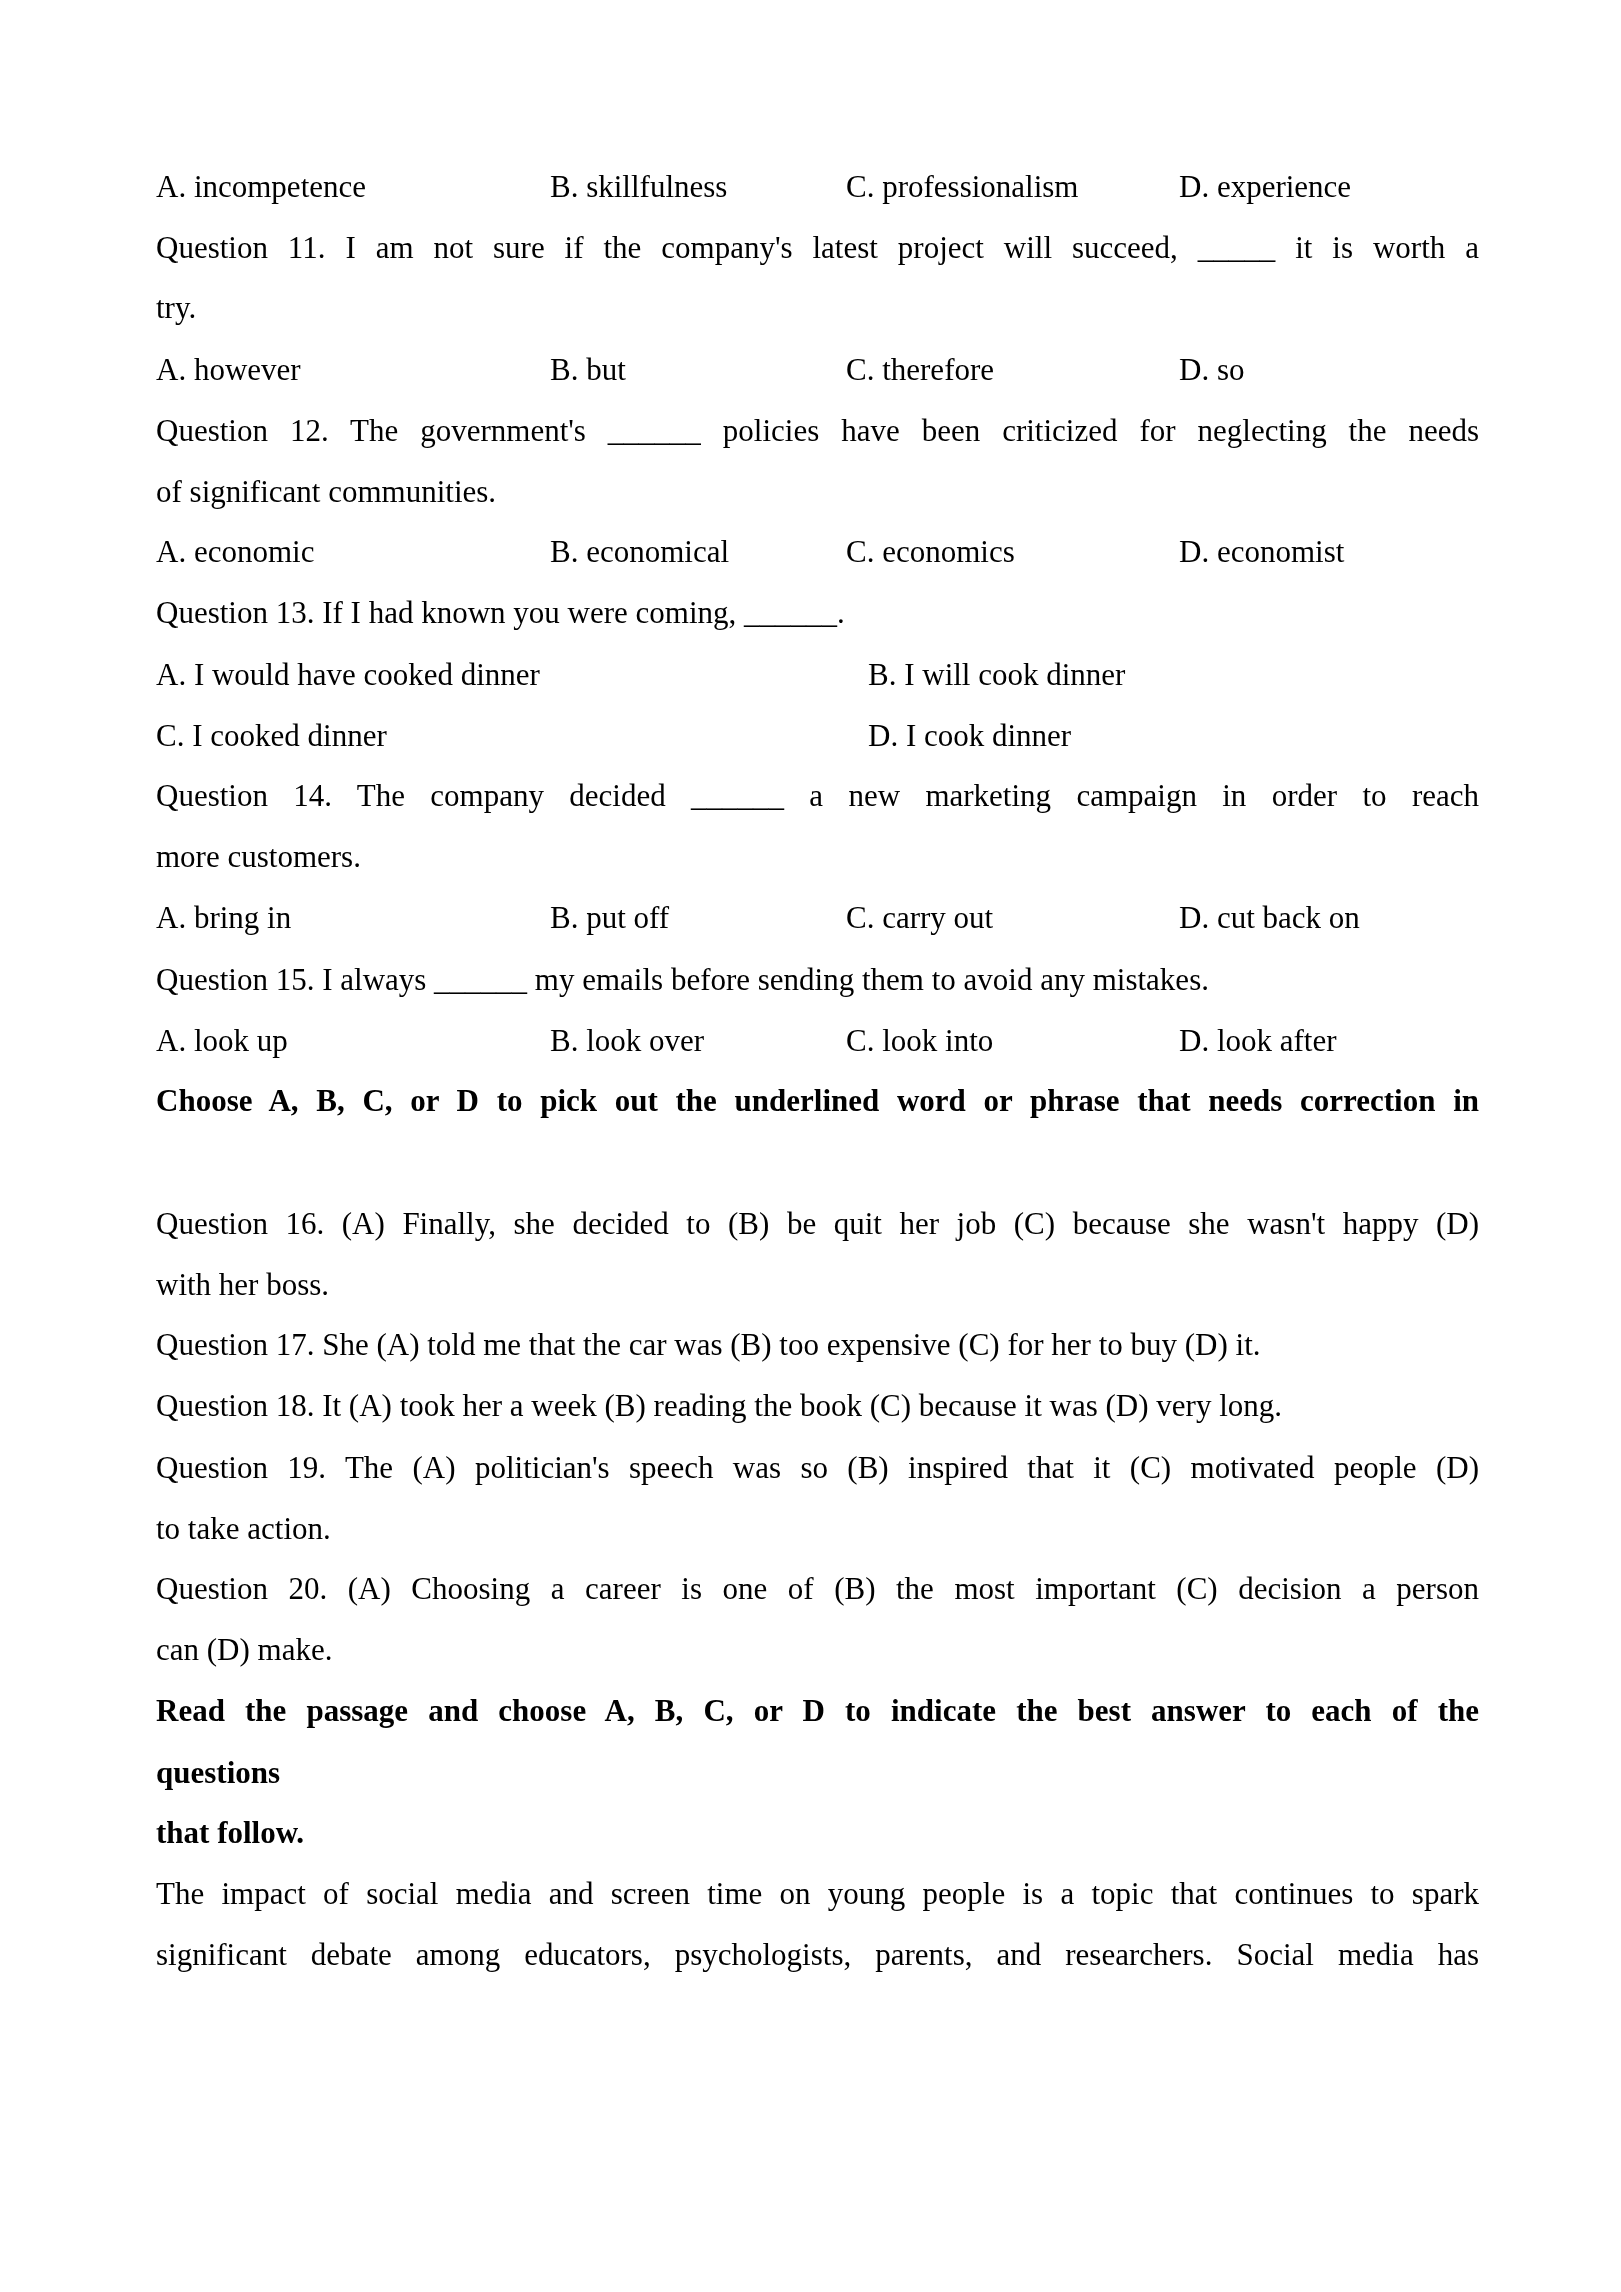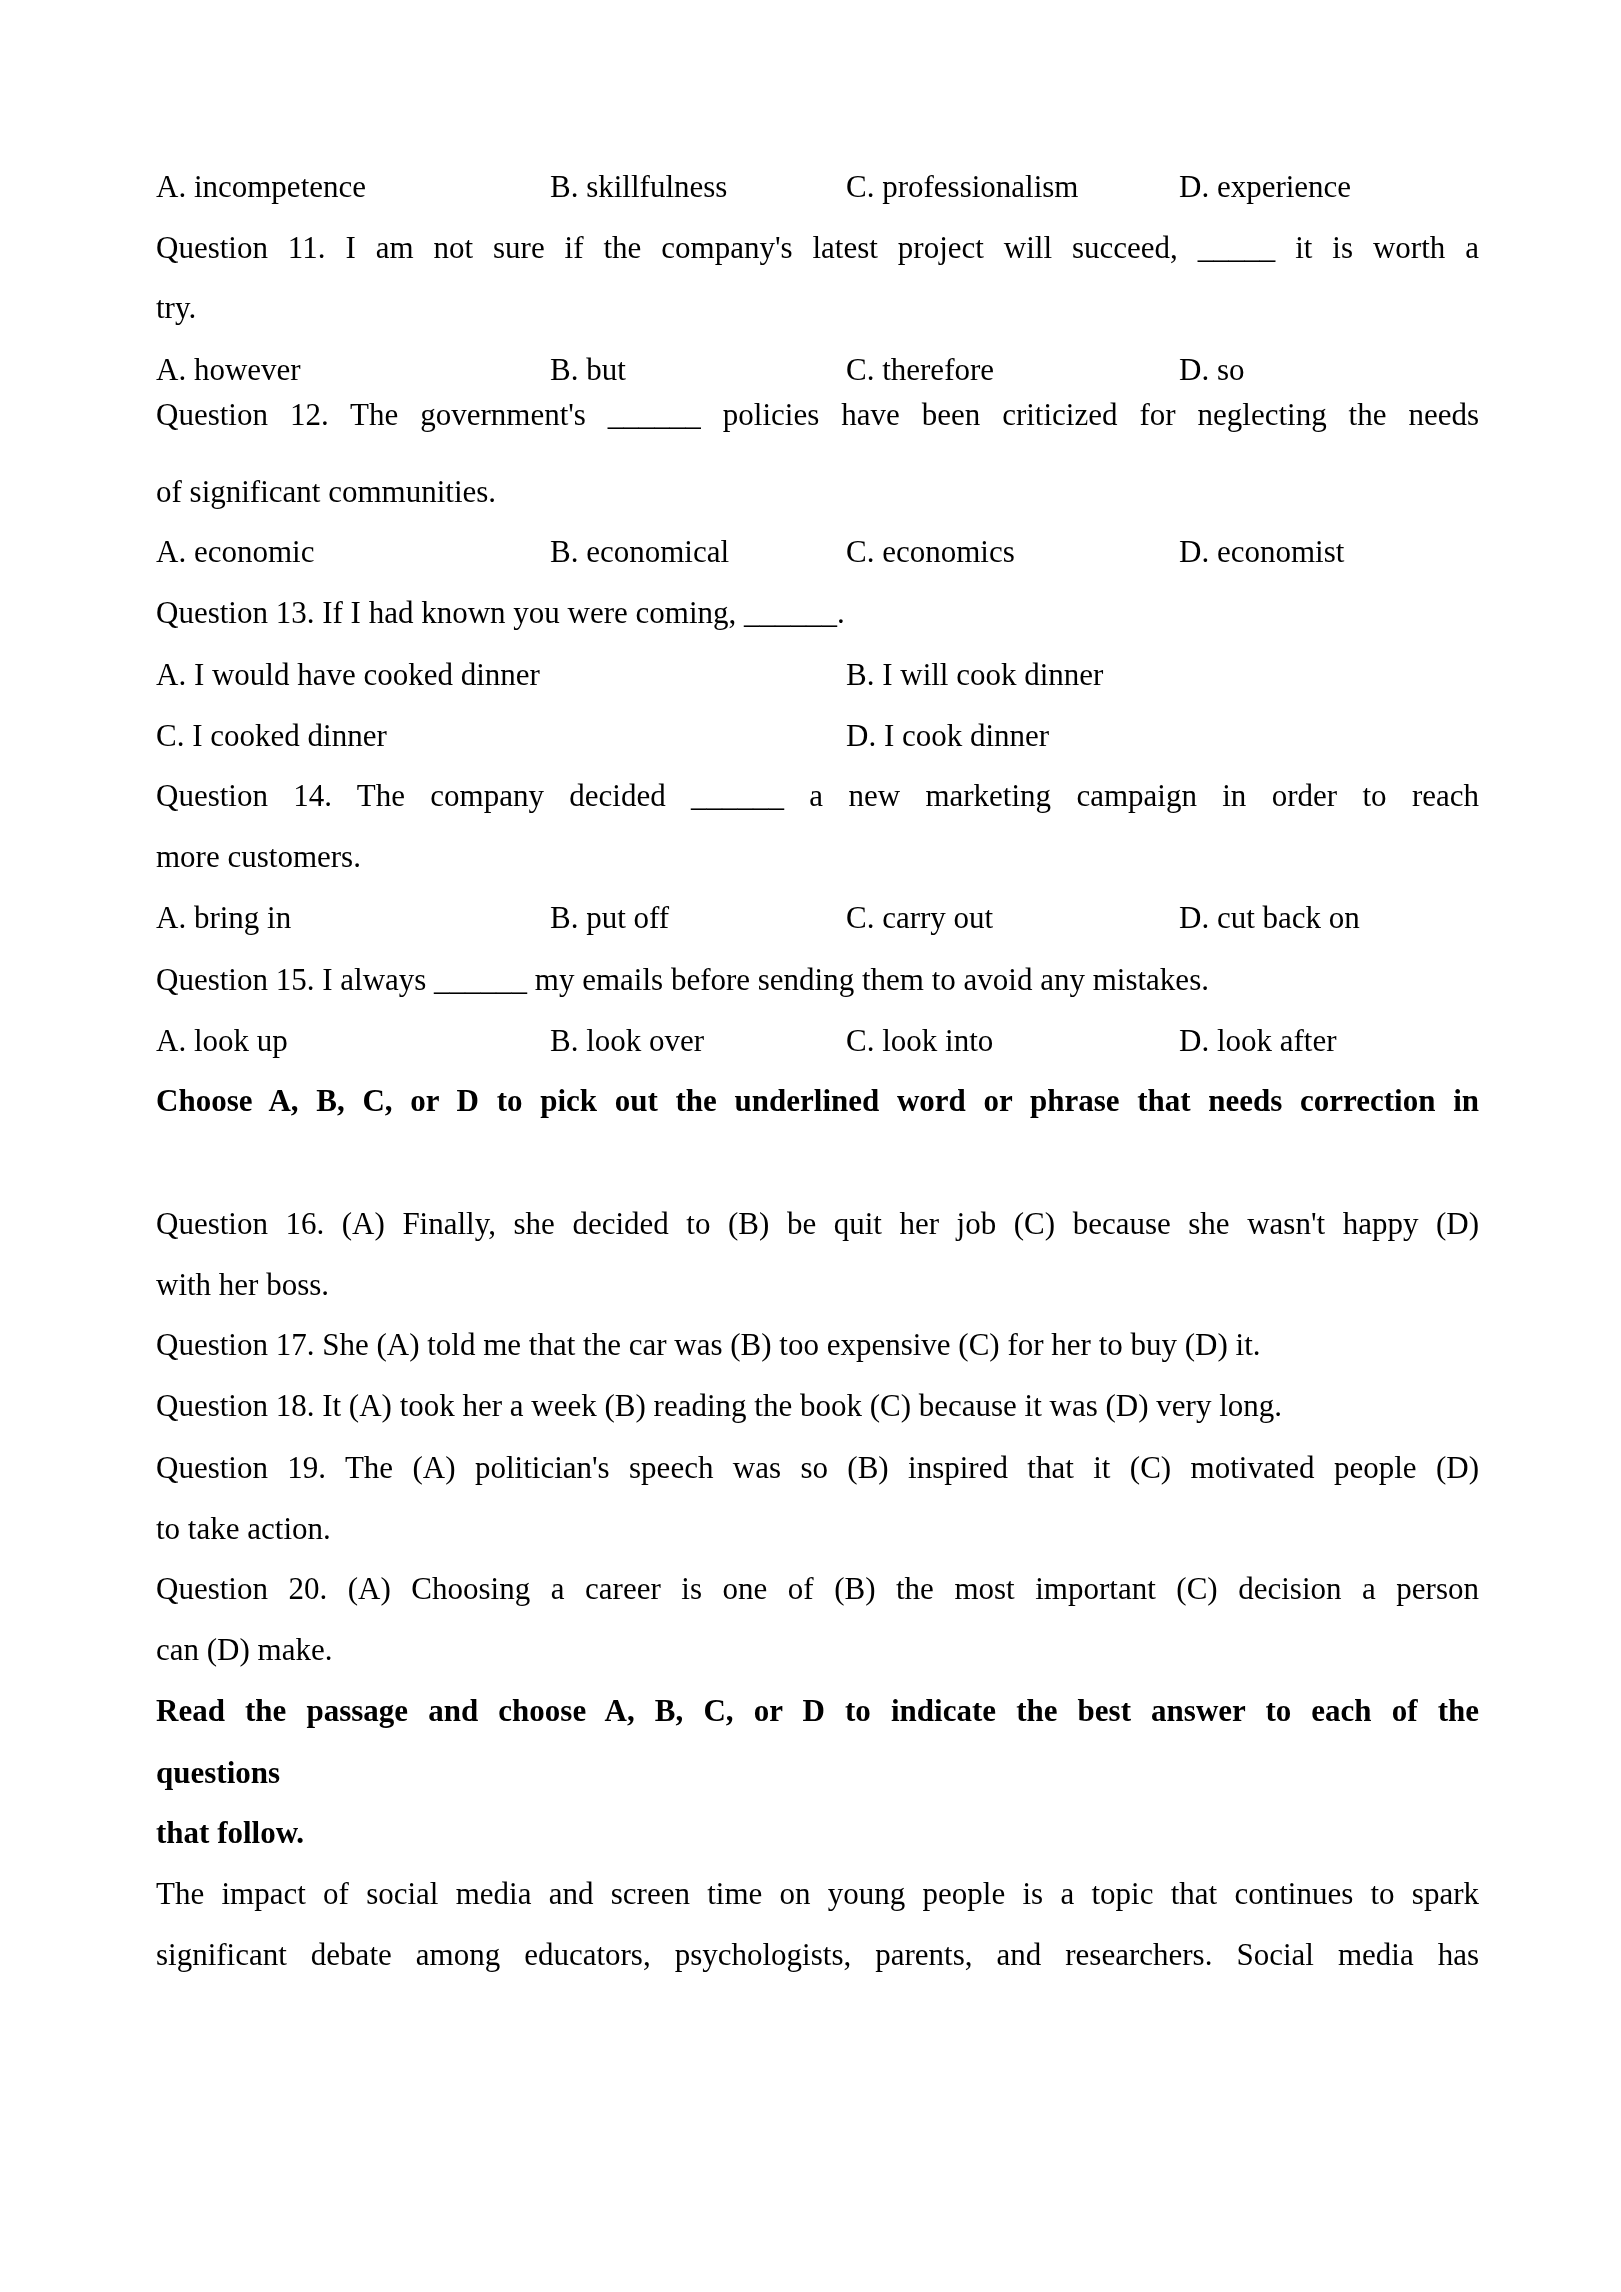--- a/index.html
+++ b/index.html
@@ -5,21 +5,21 @@
   html, body { margin:0; padding:0; background:#ffffff; }
   body { width:1621px; height:2293px; position:relative; overflow:hidden;
          font-family:"Liberation Serif", serif; color:#000; }
   .page { position:absolute; left:0; top:0; width:1621px; height:2293px; }
   .line { position:absolute; left:156px; width:1323px; height:61px; line-height:61px;
           font-size:31px; white-space:nowrap; }
   .justify { text-align:justify; text-align-last:justify; }
   .bold { font-weight:bold; }
   .opt { position:absolute; top:0; }
   .c0 { left:0; } .c1 { left:394px; } .c2 { left:690px; } .c3 { left:987px;margin-left:36px; }
-  .h1 { left:0; } .h2 { left:690px; }
+  .h1 { left:0; } .h2 { left:712px; }
 </style>
 </head>
 <body>
 
 <div class="page">
 
   <div class="line" style="top:156px">
     <span class="opt c0">A. incompetence</span>
     <span class="opt c1">B. skillfulness</span>
     <span class="opt c2">C. professionalism</span>
@@ -28,21 +28,21 @@
 
   <div class="line justify" style="top:217px">Question 11. I am not sure if the company's latest project will succeed, _____ it is worth a</div>
   <div class="line" style="top:277px">try.</div>
   <div class="line" style="top:339px">
     <span class="opt c0">A. however</span>
     <span class="opt c1">B. but</span>
     <span class="opt c2">C. therefore</span>
     <span class="opt c3">D. so</span>
   </div>
 
-  <div class="line justify" style="top:384px">Question 12. The government's ______ policies have been criticized for neglecting the needs</div>
+  <div class="line justify" style="top:400px">Question 12. The government's ______ policies have been criticized for neglecting the needs</div>
   <div class="line" style="top:461px">of significant communities.</div>
   <div class="line" style="top:521px">
     <span class="opt c0">A. economic</span>
     <span class="opt c1">B. economical</span>
     <span class="opt c2">C. economics</span>
     <span class="opt c3">D. economist</span>
   </div>
 
   <div class="line" style="top:582px">Question 13. If I had known you were coming, ______.</div>
   <div class="line" style="top:644px">

